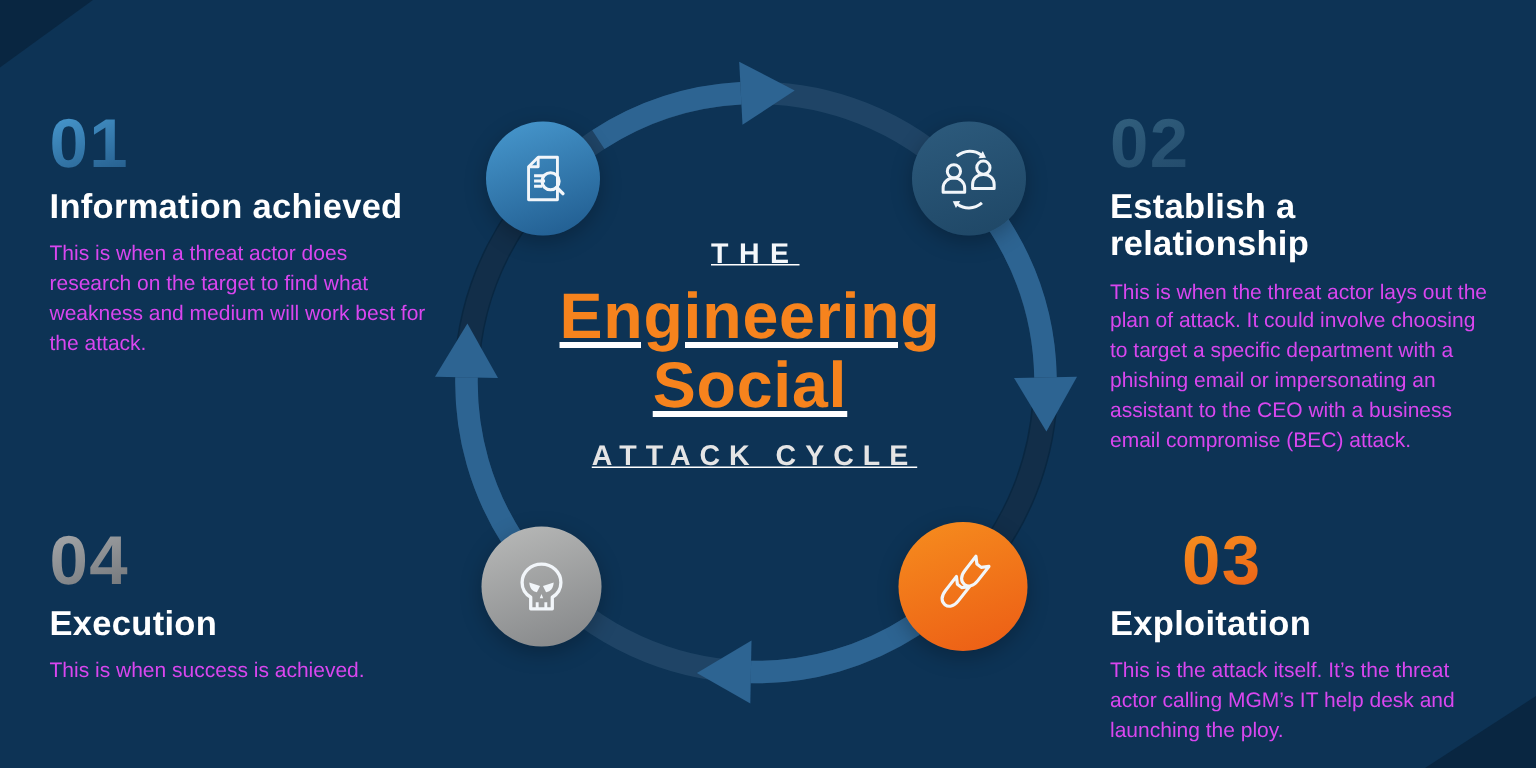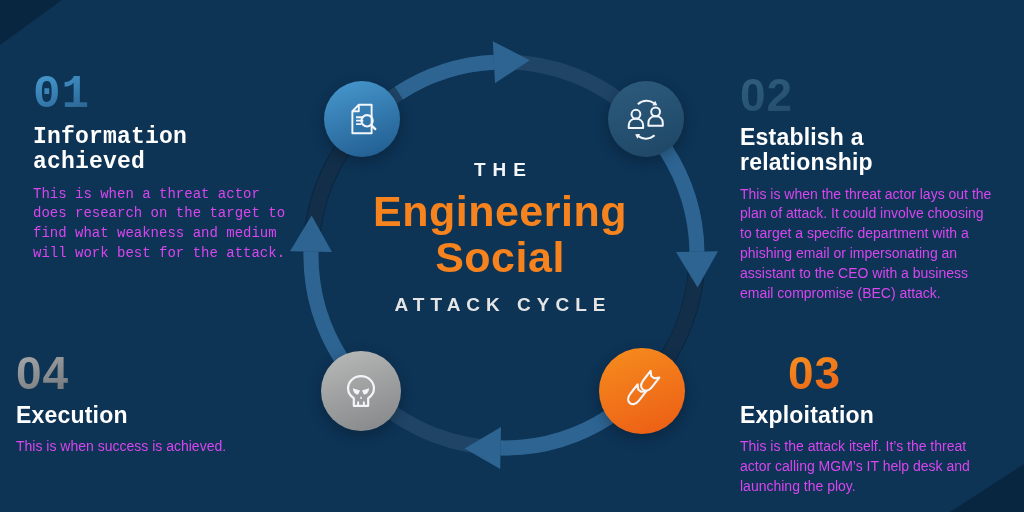--- a/index.html
+++ b/index.html
@@ -17,42 +17,42 @@
     display:flex;align-items:center;justify-content:center;
     box-shadow:0 4px 14px rgba(0,0,0,0.25);
   }
   .pos-nw{left:324px;top:81px;width:76px;height:76px;}
   .pos-ne{left:608px;top:81px;width:76px;height:76px;}
   .pos-se{left:599px;top:348px;width:86px;height:86px;}
   .pos-sw{left:321px;top:351px;width:80px;height:80px;}
 
   
   .step{position:absolute;}
-  .step-01{left:33px;top:72px;width:256px;font-family:Liberation Mono, monospace;}
+  .step-01{left:33px;top:72px;width:256px;}
   .step-02{left:740px;top:72px;width:254px;}
   .step-03{left:740px;top:350px;width:254px;}
-  .step-04{left:16px;top:350px;width:258px;}
+  .step-04{left:33px;top:350px;width:258px;}
 
   .step-number{
     font-size:46px;font-weight:900;line-height:1;letter-spacing:1px;
     display:inline-block;
     -webkit-background-clip:text;background-clip:text;color:transparent;
     background-image:linear-gradient(160deg,#4596cc,#235a88);
   }
   .step-title{
     margin:7px 0 0 0;font-size:23px;font-weight:800;color:#ffffff;line-height:1.1;
     letter-spacing:0.2px;
   }
   .step-desc{
     margin:9px 0 0 0;font-size:14px;font-weight:400;color:#d946ef;line-height:1.42;
   }
 
   
   .center-block{
-    position:absolute;left:337px;top:159px;width:326px;text-align:center;color:#fff;
+    position:absolute;left:337px;top:159px;width:326px;text-align:center;color:#fff;text-decoration:underline;
   }
   .center-kicker{
     font-size:19px;font-weight:700;letter-spacing:7px;color:#f4f7fa;
     margin-bottom:7px;text-indent:7px;
   }
   .center-main{
     font-size:43px;font-weight:900;color:#f6831d;line-height:1.07;letter-spacing:0.5px;
   }
   .center-subtitle{
     margin-top:14px;font-size:19px;font-weight:600;letter-spacing:6px;color:#e5e5e5;

